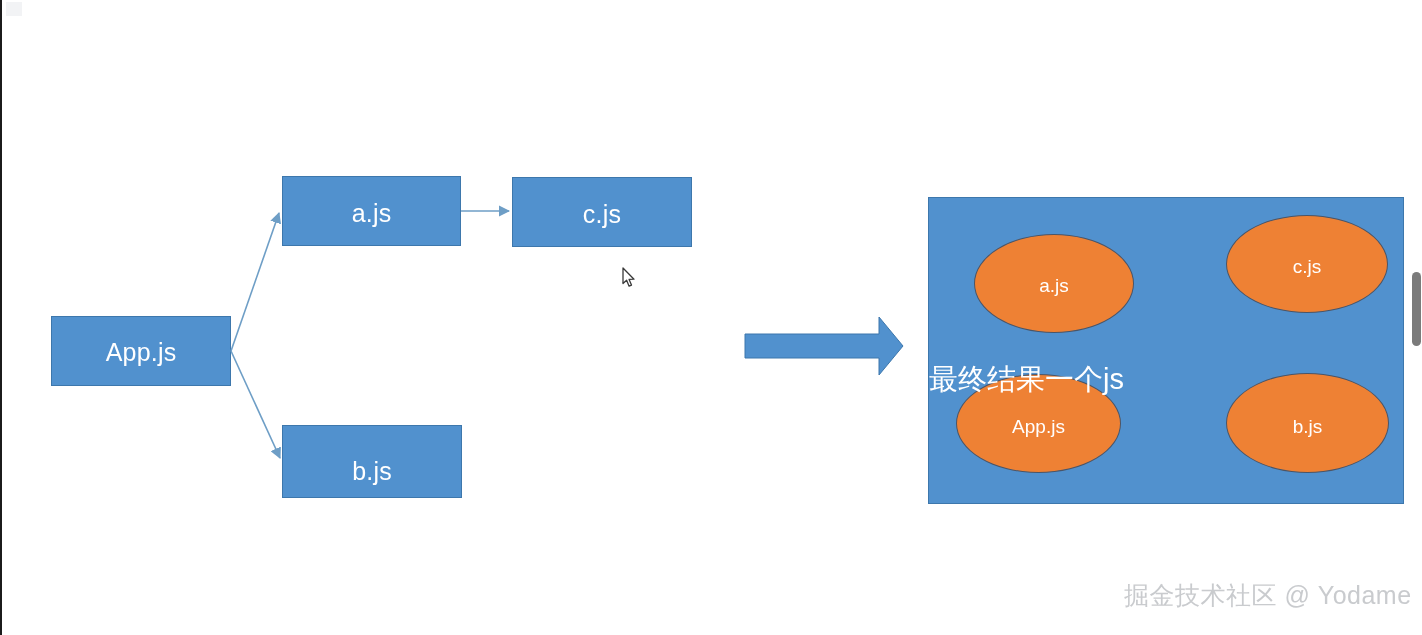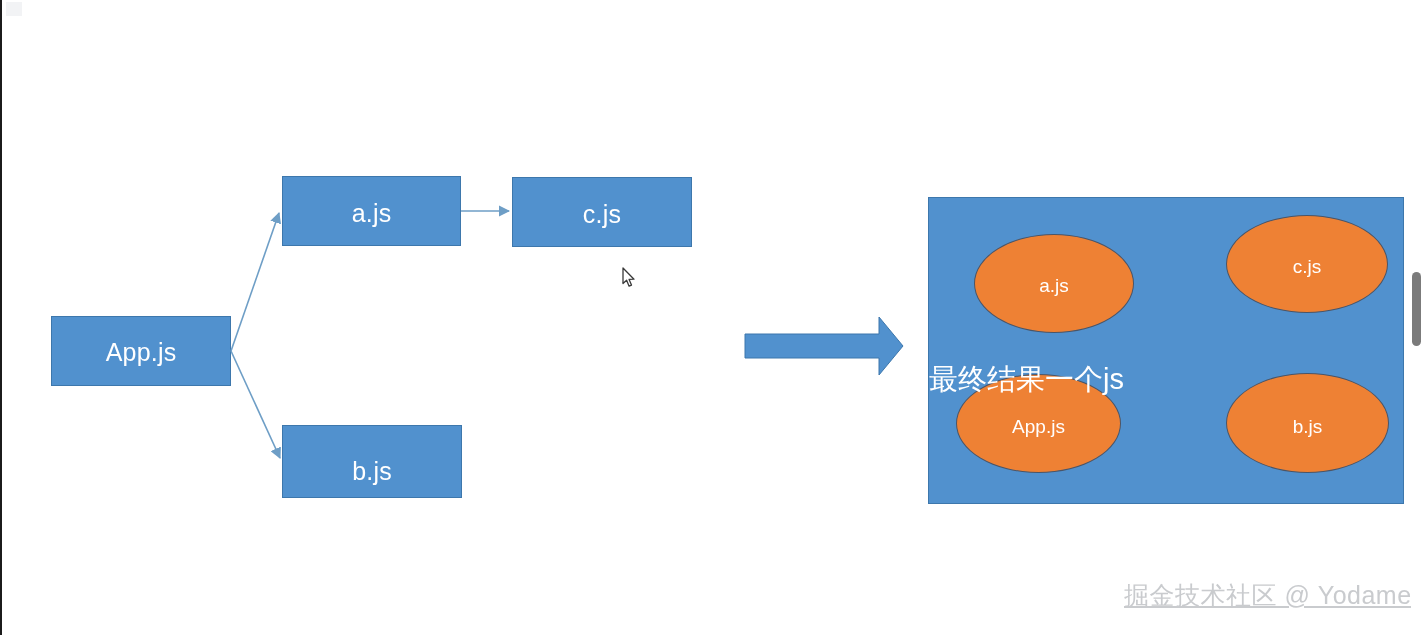--- a/index.html
+++ b/index.html
@@ -126,21 +126,20 @@
   #watermark {
     position: absolute;
     left: 1124px;
     top: 583px;
     color: #c9cbce;
     font-size: 25px;
     line-height: 1;
     letter-spacing: 0.5px;
     white-space: nowrap;
     user-select: none;
-    text-decoration: underline;
   }
 
   
   #scrollbar-track {
     position: absolute;
     right: 0;
     top: 0;
     width: 11px;
     height: 635px;
     background: #ffffff;

